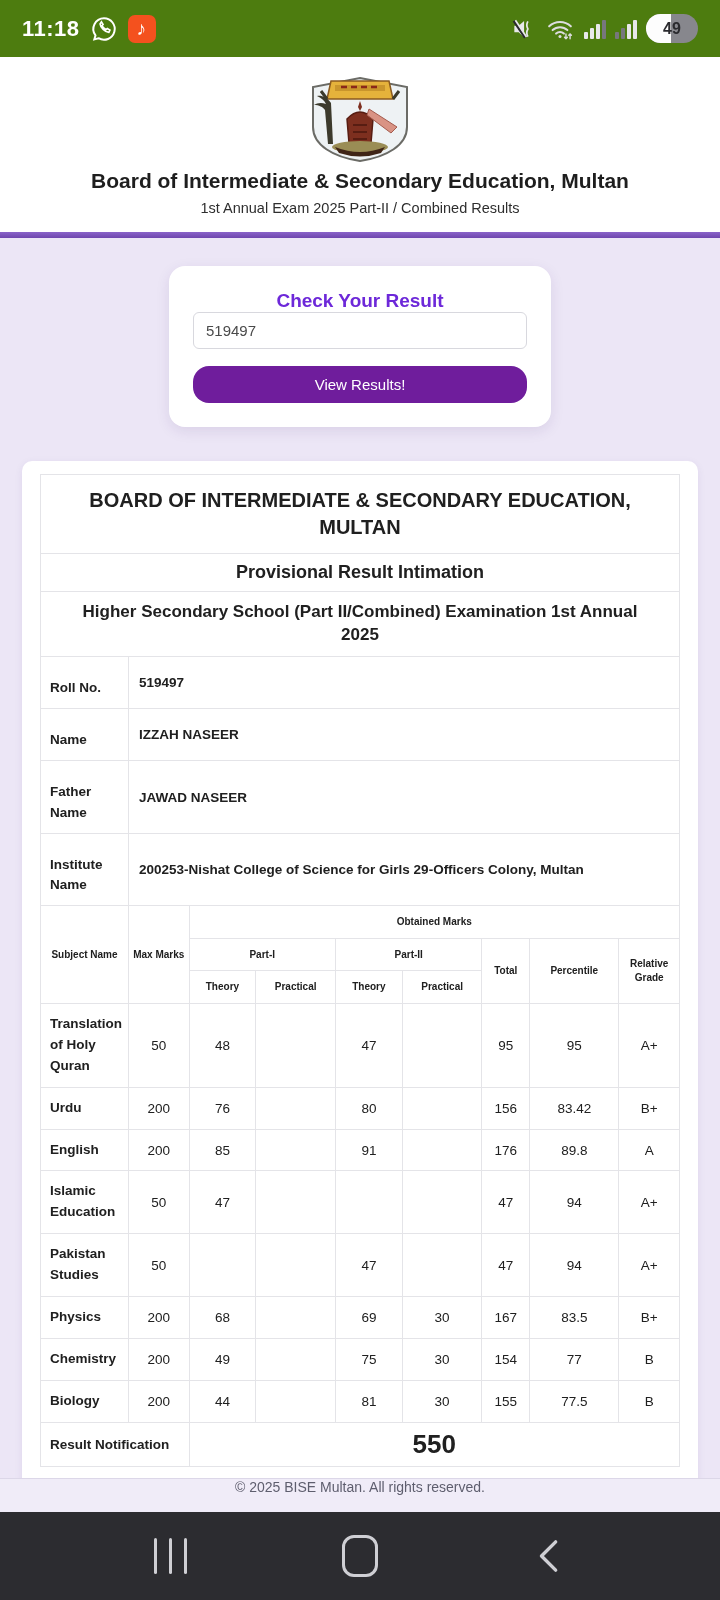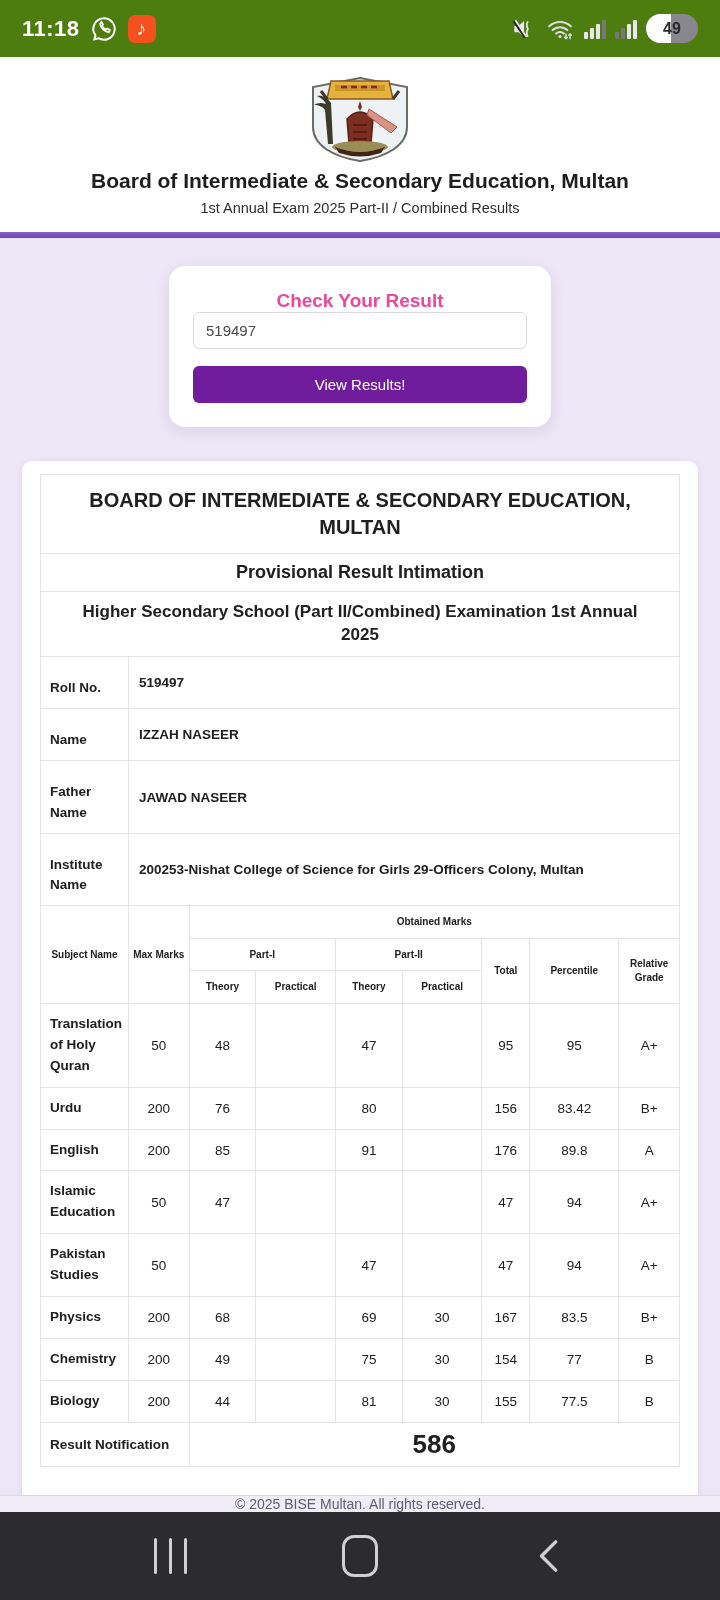--- a/index.html
+++ b/index.html
@@ -43,29 +43,29 @@
   .site-subtitle { font-size:14.5px; color:#2e2e2e; margin-top:7px; }
   .accent-line { height:6px; background:linear-gradient(#8a63c9,#6f46ae); flex:0 0 auto; }
 
   
   .main { flex:1 1 auto; background:#ece6f6; overflow:hidden; }
 
   .check-card {
     width:382px; margin:28px auto 0; background:#fff; border-radius:16px;
     padding:24px 24px 24px; box-shadow:0 4px 14px rgba(60,30,110,.10);
   }
-  .check-title { text-align:center; font-size:19px; font-weight:bold; color:#ec4899; }
+  .check-title { text-align:center; font-size:19px; font-weight:bold; color:#6d28d9; }
   .roll-label { display:block; font-size:14.5px; color:#2f2f2f; margin:16px 0 9px; }
   .roll-input {
     width:100%; height:37px; border:1px solid #d8d8de; border-radius:6px;
     padding:0 12px; font-size:15px; color:#4a4a4a;
     font-family:"Liberation Sans", sans-serif; background:#fff;
   }
   .view-btn {
-    width:100%; height:37px; margin-top:17px; border:none; border-radius:6px;
+    width:100%; height:37px; margin-top:17px; border:none; border-radius:16px;
     background:#6f1d9c; color:#fff; font-size:15px; cursor:pointer;
     font-family:"Liberation Sans", sans-serif;
   }
 
   
   .result-card {
     margin:34px 22px 0; background:#fff; border-radius:10px;
     padding:13px 18px 36px; box-shadow:0 2px 8px rgba(60,30,110,.07);
   }
   table.result { width:100%; border-collapse:collapse; font-size:13.5px; color:#202020; }
@@ -83,22 +83,22 @@
   th.hdr { font-weight:bold; padding:9px 3px; text-align:center; vertical-align:middle; line-height:1.35; font-size:10px; }
 
   td.subj-cell { font-weight:bold; padding:10px 6px 10px 9px; vertical-align:middle; line-height:1.55; }
   td.num-cell { text-align:center; padding:10px 3px; vertical-align:middle; }
 
   .notif-label { font-weight:bold; padding:11px 8px 11px 9px; }
   .notif-value { text-align:center; font-size:26px; font-weight:bold; padding:6px 4px; vertical-align:middle; }
 
   
   .footer-band {
-    flex:0 0 auto; height:17px; background:#f0ecf8; border-top:1px solid #dcd7e8;
-    display:flex; align-items:flex-end; justify-content:center;
+    flex:0 0 auto; height:34px; background:#f0ecf8; border-top:1px solid #dcd7e8;
+    display:flex; align-items:flex-start; justify-content:center;
   }
   .footer-text { font-size:14px; color:#5e5e6e; }
 
   
   .bottom-nav {
     flex:0 0 auto; height:88px; background:#2c2c30;
     display:flex; align-items:center; justify-content:space-between;
     padding:0 140px;
   }
   .nav-btn { display:flex; align-items:center; justify-content:center; width:60px; height:60px; cursor:pointer; }
@@ -336,21 +336,21 @@
               <td class="num-cell">81</td>
               <td class="num-cell">30</td>
               <td class="num-cell">155</td>
               <td class="num-cell">77.5</td>
               <td class="num-cell">B</td>
             </tr>
           </tbody>
         <tbody>
           <tr>
             <td class="notif-label" colspan="2">Result Notification</td>
-            <td class="notif-value" colspan="7">586</td>
+            <td class="notif-value" colspan="7">550</td>
           </tr>
         </tbody>
       </table>
     </section>
   </div>
 
   <div class="footer-band">
     <span class="footer-text">© 2025 BISE Multan. All rights reserved.</span>
   </div>
 

